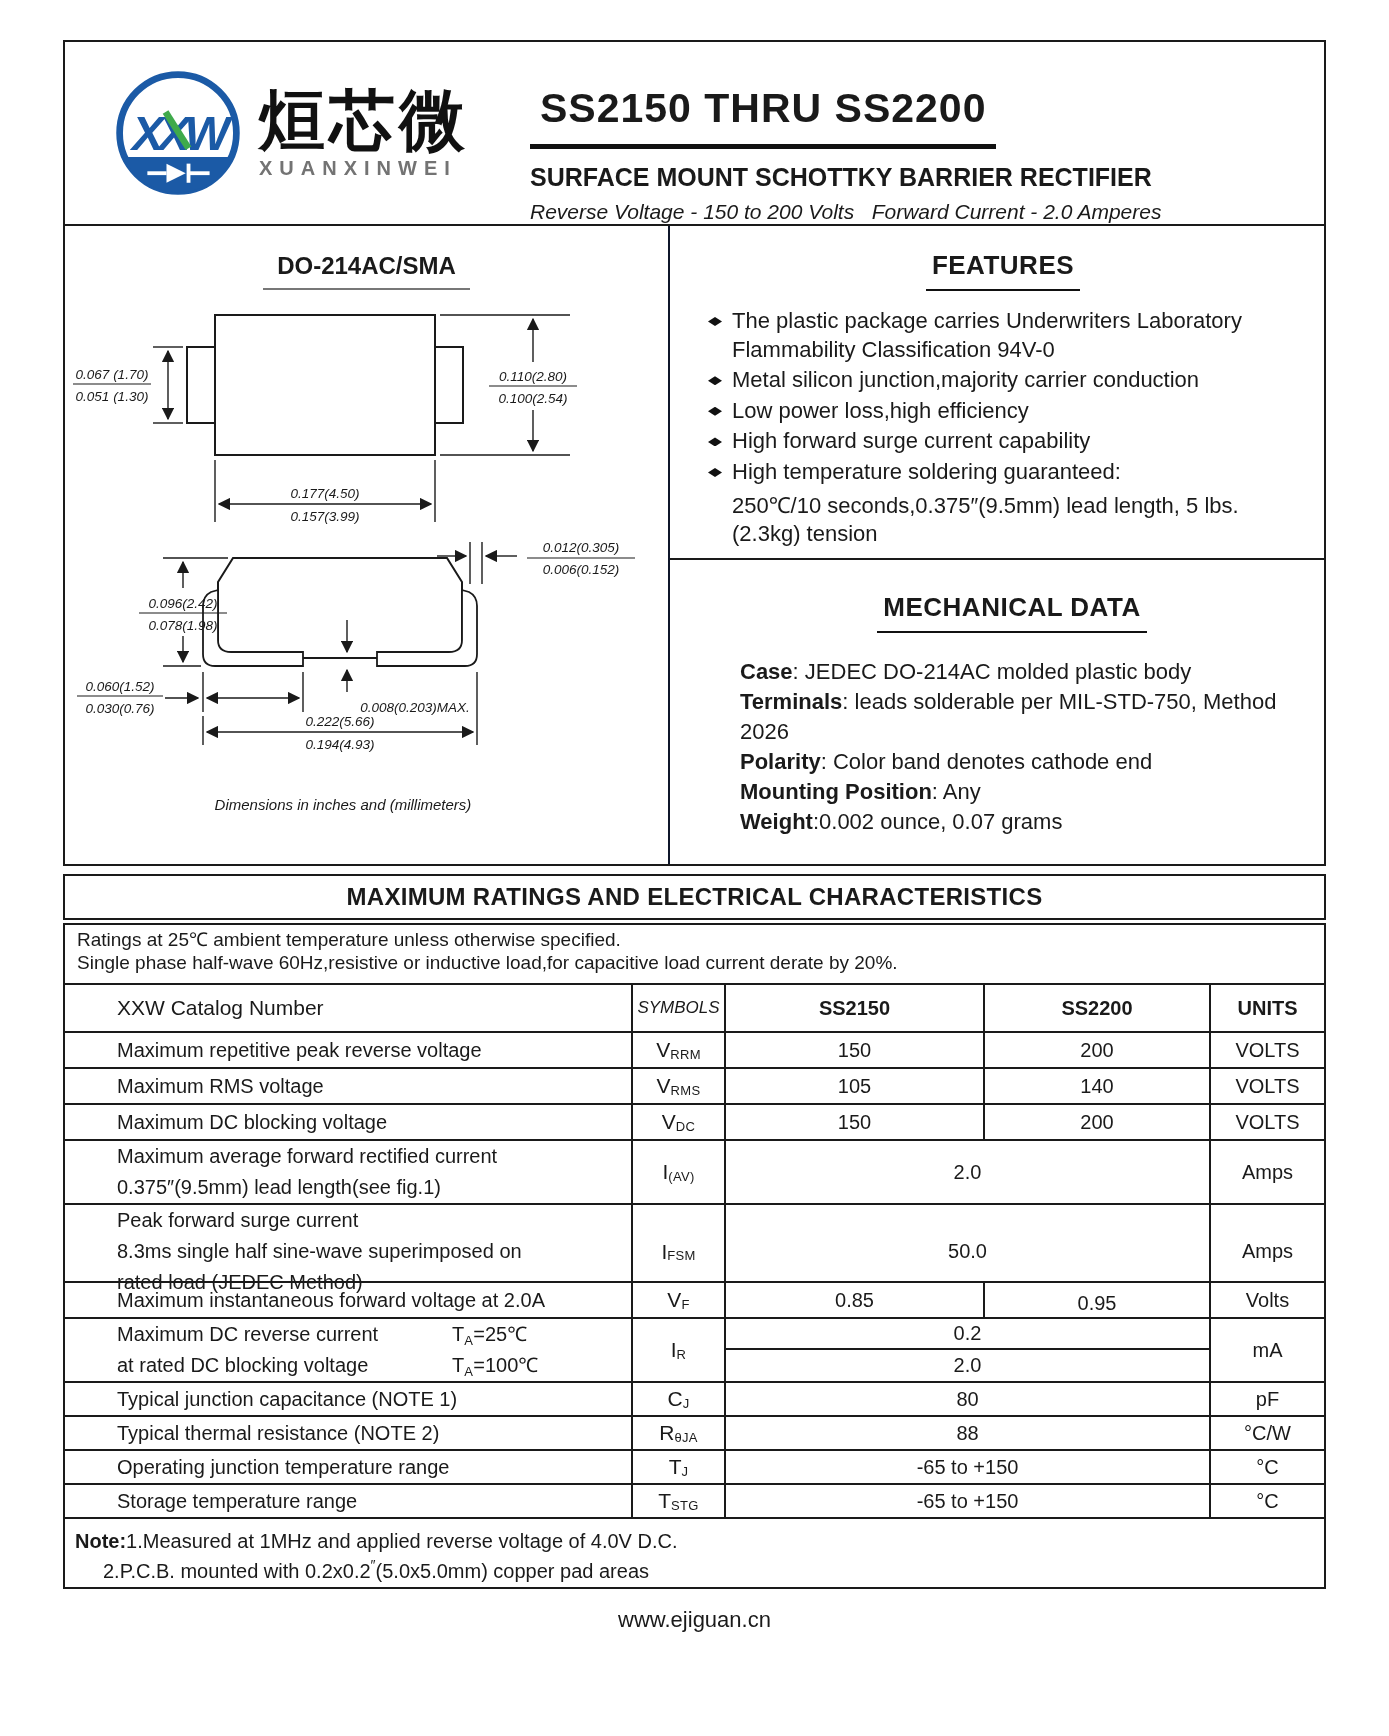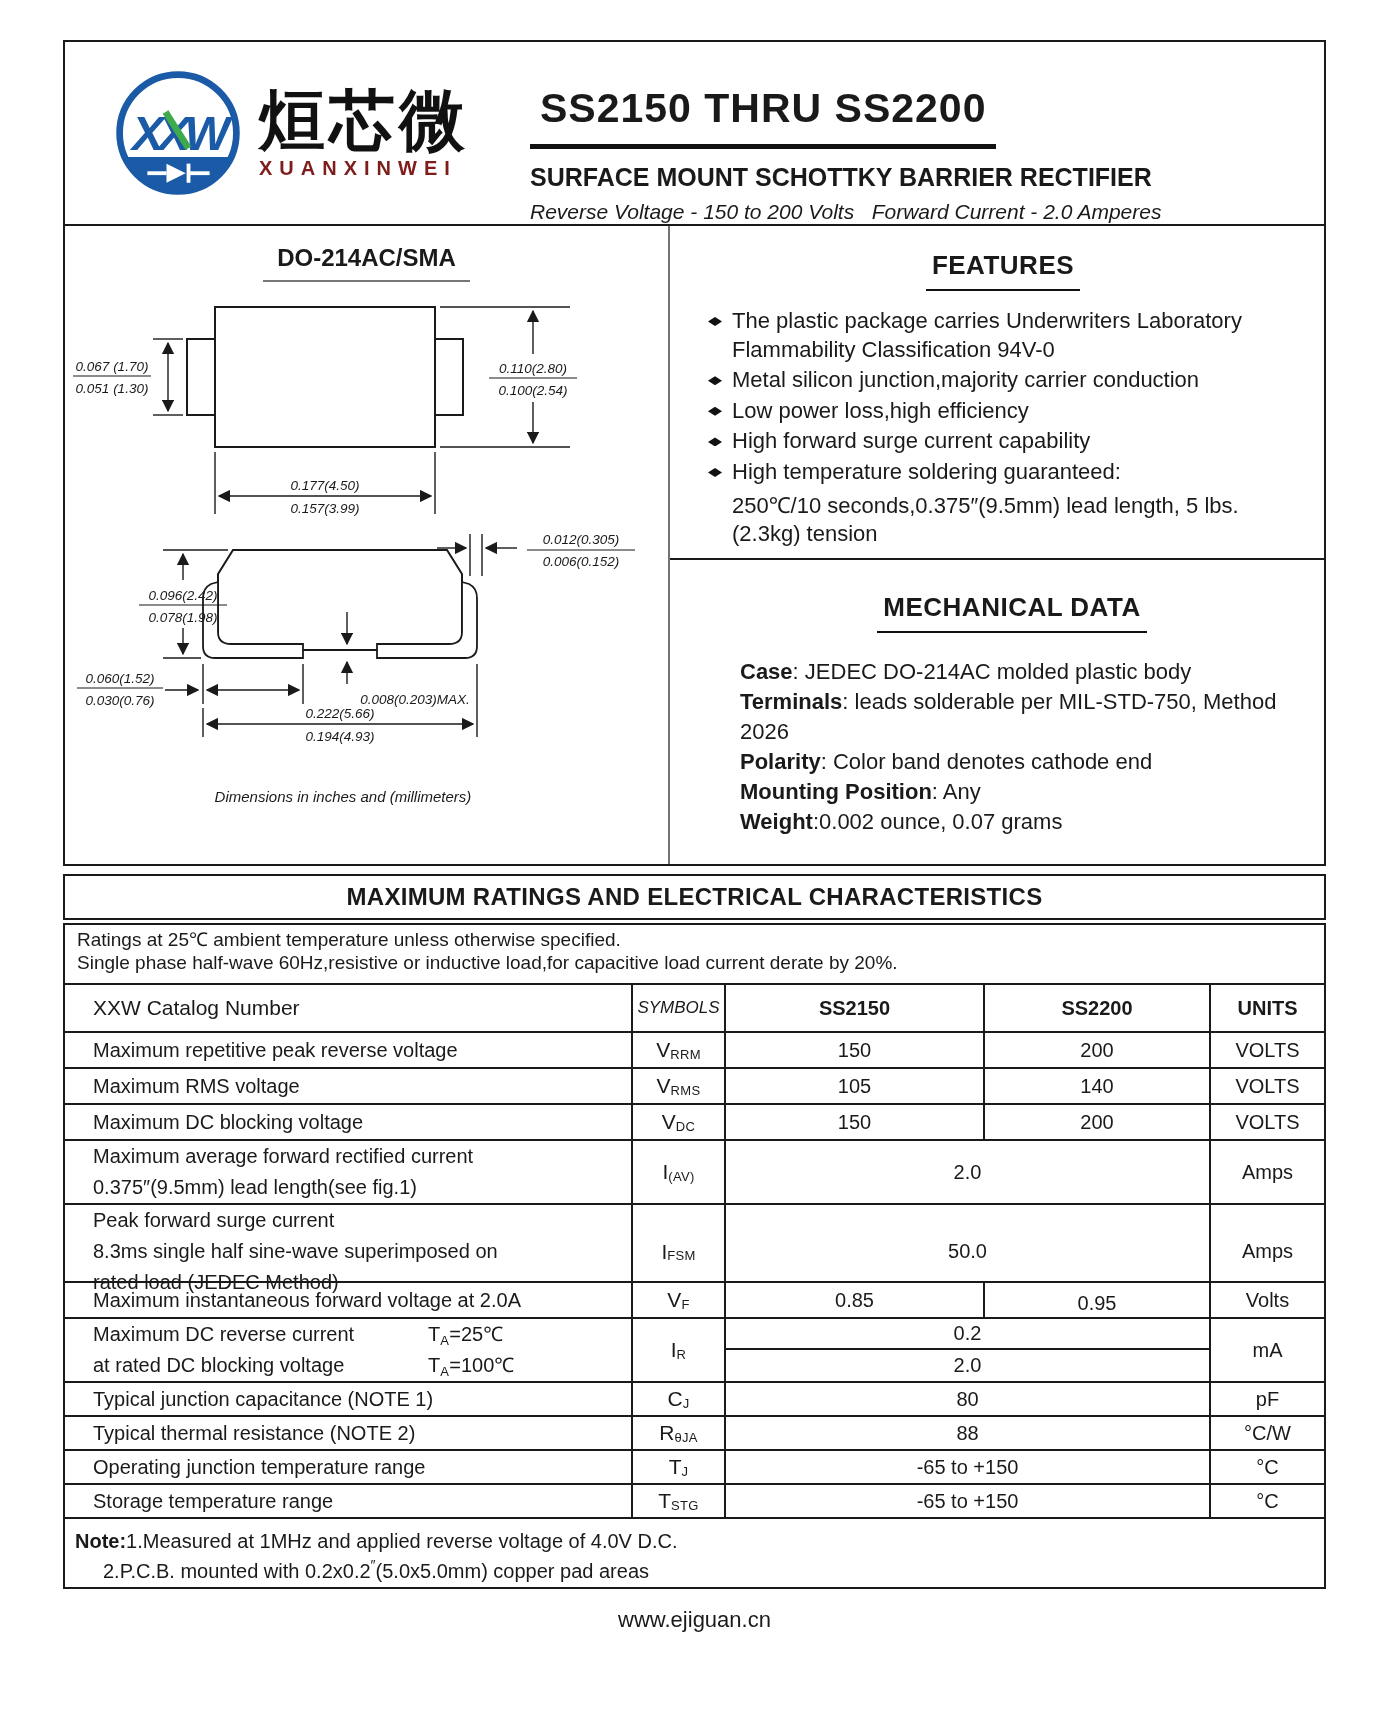--- a/index.html
+++ b/index.html
@@ -5,30 +5,30 @@
   html,body{margin:0;padding:0;background:#ffffff;}
   .page{position:relative;width:1389px;height:1736px;background:#fff;
         font-family:"Liberation Sans",sans-serif;color:#1a1a1a;overflow:hidden;}
   .doc{position:absolute;left:63px;top:40px;width:1263px;}
 
   
   .hdr{box-sizing:border-box;height:186px;border:2px solid #1a1a1a;display:flex;}
   .logo-wrap{flex:0 0 465px;display:flex;align-items:center;padding-left:46px;box-sizing:border-box;}
   .logo-text{margin-left:14px;display:flex;flex-direction:column;}
   .logo-cn{font-size:66px;font-weight:700;color:#111;line-height:1.05;letter-spacing:4px;}
-  .logo-latin{font-size:20px;font-weight:700;color:#7f1d1d;letter-spacing:7px;margin-top:2px;}
+  .logo-latin{font-size:20px;font-weight:700;color:#737373;letter-spacing:7px;margin-top:2px;}
   .title-wrap{flex:1;text-align:left;padding-top:43px;box-sizing:border-box;}
   .doc-title{display:inline-block;font-size:41px;font-weight:700;letter-spacing:1px;
              border-bottom:5px solid #111;padding:0 10px 12px 10px;margin:0;}
   .doc-sub{font-size:25px;font-weight:700;margin-top:14px;}
   .doc-tag{font-size:21px;font-style:italic;margin-top:8px;white-space:pre;}
 
   
   .two-col{box-sizing:border-box;border:2px solid #1a1a1a;border-top:none;display:flex;height:640px;}
-  .pkg{box-sizing:border-box;width:605px;border-right:2px solid #737373;padding-top:18px;}
+  .pkg{box-sizing:border-box;width:605px;border-right:2px solid #0f172a;padding-top:26px;}
   .pkg-title-row{text-align:center;}
   .pkg-title{display:inline-block;font-size:24px;font-weight:700;border-bottom:2px solid #777;
              padding:0 14px 8px 14px;margin:0;}
   .pkg svg{display:block;}
   .pkg text{font-family:"Liberation Sans",sans-serif;font-style:italic;font-size:13.5px;fill:#1a1a1a;}
   .pkg-caption{font-style:italic;font-size:15px;text-align:center;width:500px;margin:6px 0 0 28px;}
   .ln{stroke:#1a1a1a;stroke-width:1.4;fill:none;}
   .shape{stroke:#1a1a1a;stroke-width:2;fill:#ffffff;}
   .bar{stroke:#1a1a1a;stroke-width:1.2;}
 
@@ -52,21 +52,21 @@
           font-size:24px;font-weight:700;letter-spacing:0.3px;}
 
   
   .tbl-box{box-sizing:border-box;margin-top:3px;border:2px solid #1a1a1a;}
   .conds{box-sizing:border-box;height:58px;padding:3px 0 0 12px;font-size:19px;line-height:1.22;}
   .trow{display:grid;grid-template-columns:568px 93px 259px 226px 1fr;
         border-top:2px solid #1a1a1a;box-sizing:border-box;}
   .c{border-right:2px solid #1a1a1a;display:flex;align-items:center;justify-content:center;
      box-sizing:border-box;font-size:20px;}
   .c:last-child{border-right:none;}
-  .cL{justify-content:flex-start;padding-left:28px;}
+  .cL{justify-content:flex-start;padding-left:12px;margin-left:40px;}
   .r48{height:48px;} .r36{height:36px;} .r64{height:64px;} .r96{height:78px;} .r34{height:34px;}
   .hdr-c1{font-size:21px;}
   .sym-h{font-style:italic;font-size:17px;}
   .bold{font-weight:700;}
   .sym{font-size:21px;}
   .ss{font-size:13px;display:inline-block;transform:translateY(4px);letter-spacing:0.3px;}
   .param{font-size:20px;}
   .plines{display:flex;flex-direction:column;justify-content:center;align-items:flex-start;
           line-height:1.55;}
   .cspan{grid-column:3/5;}

